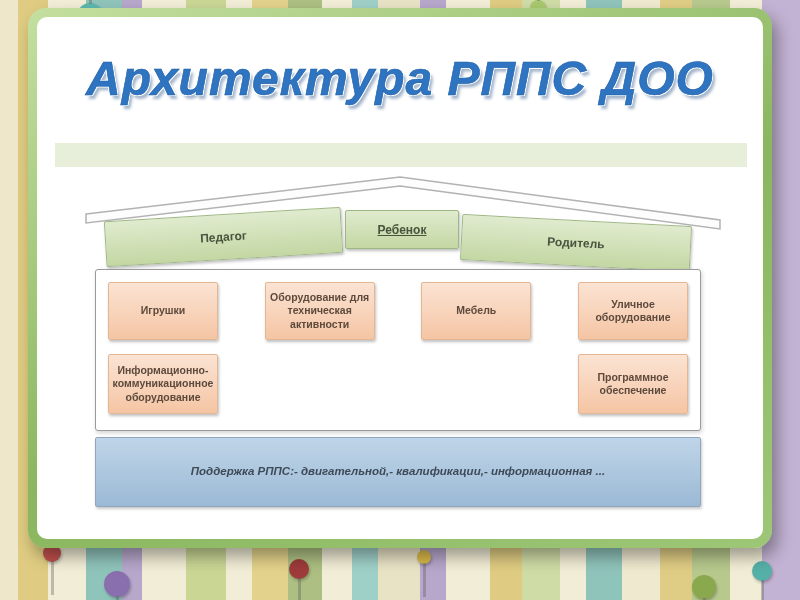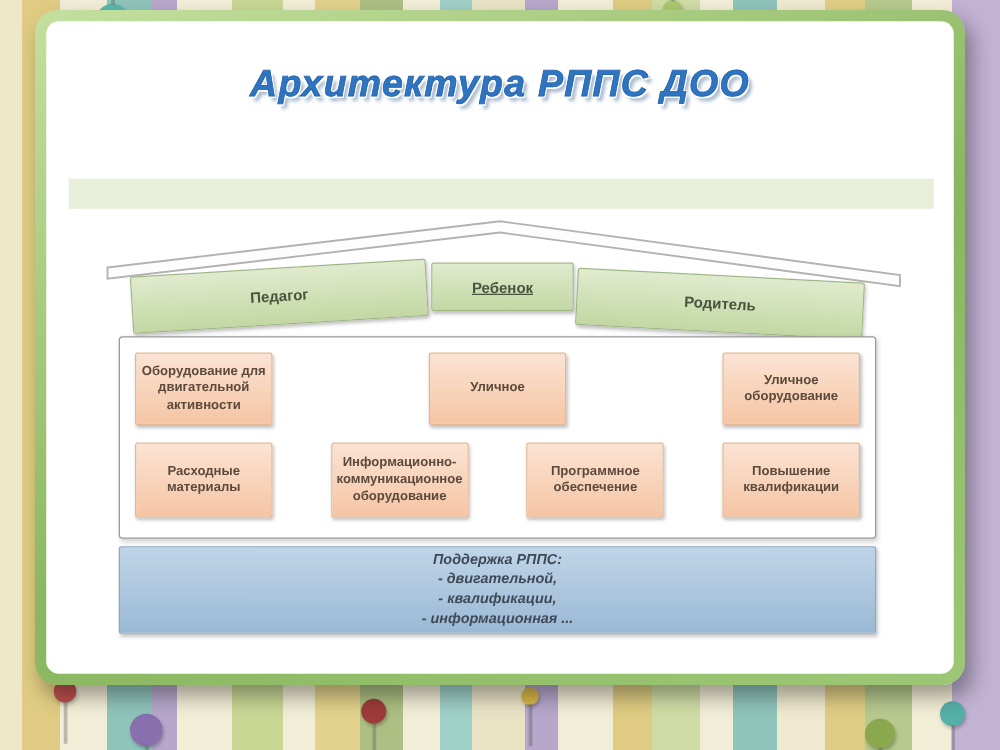--- a/index.html
+++ b/index.html
@@ -52,21 +52,21 @@
     background: linear-gradient(155deg, #c4df9f 0%, #8ab65f 55%, #9dc776 100%);
     box-shadow: 5px 9px 16px rgba(0,0,0,.35);
   }
   .slide {
     position: relative; width: 100%; height: 100%;
     background: #ffffff; border-radius: 10px; overflow: hidden;
   }
   .slide-title {
     position: absolute; left: 0; top: 34px; width: 100%;
     margin: 0; text-align: center;
-    font-size: 30px; font-weight: bold; font-style: italic;
+    font-size: 48px; font-weight: bold; font-style: italic;
     color: #2e74c0;
     -webkit-text-stroke: 0.6px #1f5fa8;
     text-shadow: -1px -1px 0 #ffffff, 1px -1px 0 #ffffff,
                  -1px 1px 0 #ffffff, 1px 1px 0 #ffffff,
                  3px 4px 3px rgba(50,90,140,.45);
     letter-spacing: 1px;
   }
   .title-band {
     position: absolute; left: 18px; top: 126px; width: 692px; height: 24px;
     background: #e7efda;
@@ -104,21 +104,21 @@
     box-shadow: 1px 2px 3px rgba(0,0,0,.25);
     font-size: 10.5px; font-weight: bold; color: #5d4a3c; line-height: 1.25;
   }
   
   .support-box {
     position: absolute; left: 58px; top: 420px; width: 606px; height: 70px;
     box-sizing: border-box;
     background: linear-gradient(#bfd5e8, #9bb9d5);
     border: 1px solid #8fa6bd; border-radius: 2px;
     box-shadow: 1px 2px 3px rgba(0,0,0,.22);
-    display: flex; flex-direction: column; align-items: center; justify-content: center;
+    display: flex; flex-direction: row; align-items: center; justify-content: center;
     font-size: 11.5px; font-weight: bold; font-style: italic;
     color: #3e4a57; line-height: 1.35; text-align: center;
   }
 </style>
 </head>
 <body>
 
 <div class="bg"></div>
 
 <div class="pin top" style="left:77px;  top:3px;   width:26px; height:26px; background:#5cb8ae;"></div>
@@ -140,29 +140,28 @@
     <svg class="roof-svg" width="650" height="70" viewBox="0 0 650 70">
       <polygon points="9,47 323,10 643,53 643,62 323,19 9,56" fill="#fdfdfd" stroke="#b2b2b2" stroke-width="1.5"></polygon>
     </svg>
 
     <div class="actor-box actor-left">Педагог</div>
     <div class="actor-box actor-mid">Ребенок</div>
     <div class="actor-box actor-right">Родитель</div>
 
     <div class="resources-panel">
       <div class="res-row res-row-1">
-        <div class="res-card">Оборудование для двигательной активности</div>
-        <div class="res-card">Уличное</div>
+        <div class="res-card">Игрушки</div>
+        <div class="res-card">Оборудование для техническая активности</div>
+        <div class="res-card">Мебель</div>
         <div class="res-card">Уличное оборудование</div>
       </div>
       <div class="res-row res-row-2">
-        <div class="res-card">Расходные материалы</div>
         <div class="res-card">Информационно-коммуникационное оборудование</div>
         <div class="res-card">Программное обеспечение</div>
-        <div class="res-card">Повышение квалификации</div>
       </div>
     </div>
 
     <div class="support-box">
       <div>Поддержка РППС:</div>
       <div>- двигательной,</div>
       <div>- квалификации,</div>
       <div>- информационная ...</div>
     </div>
 

